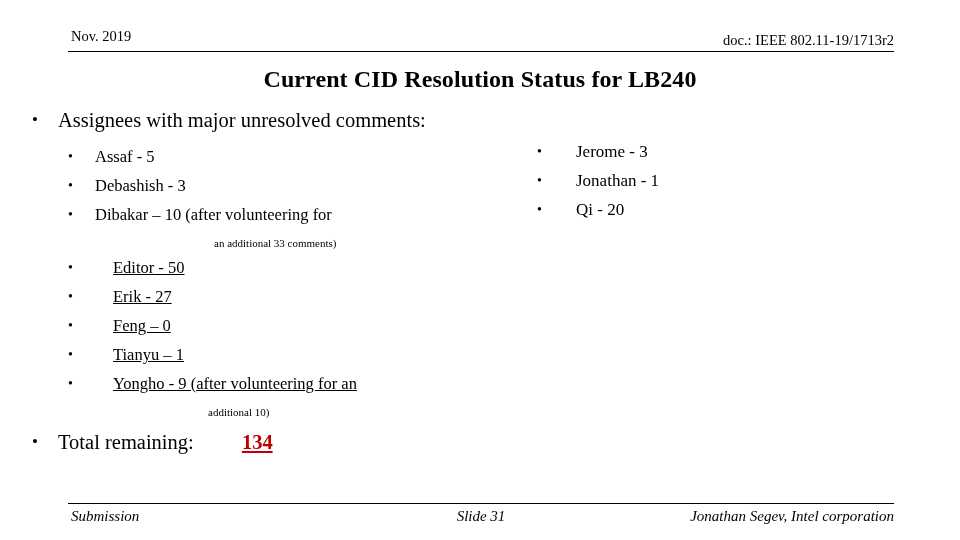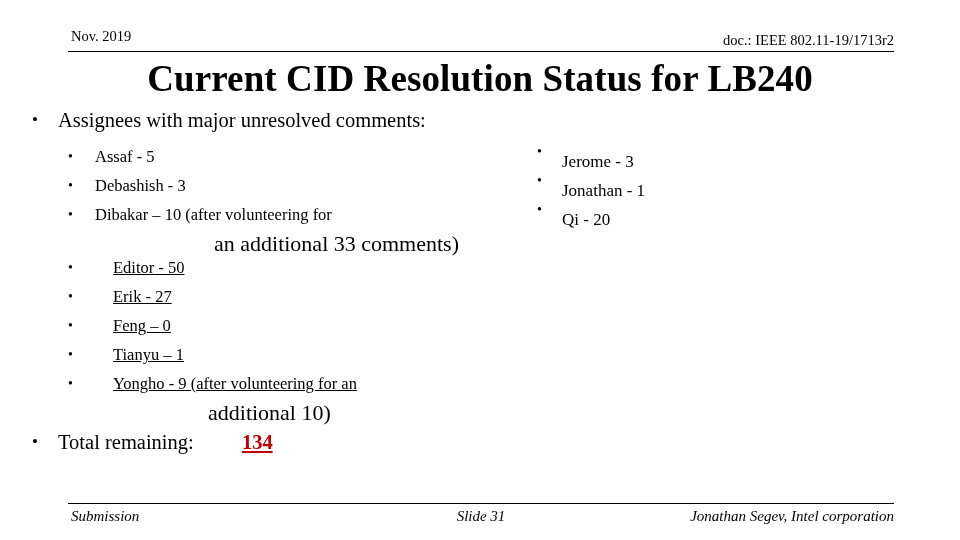--- a/index.html
+++ b/index.html
@@ -51,21 +51,21 @@
     border-top: 1.6px solid #000;
   }
 
   
   .slide-title {
     position: absolute;
     left: 0;
     top: 62px;
     width: 960px;
     text-align: center;
-    font-size: 37px;
+    font-size: 24px;
     font-weight: bold;
     line-height: 34px;
     letter-spacing: 0.1px;
   }
 
   
   .body-area {
     position: absolute;
     left: 0;
     top: 106px;
@@ -107,21 +107,21 @@
     line-height: 29px;
   }
   .l2-text {
     position: absolute;
     top: 0;
     line-height: 29px;
     white-space: nowrap;
   }
   .l2-cont {
     position: relative;
-    font-size: 22px;
+    font-size: 11px;
     line-height: 29px;
     height: 29px;
   }
   .l2-cont span {
     position: absolute;
     top: 0;
     line-height: 29px;
     white-space: nowrap;
   }
 
@@ -133,21 +133,21 @@
 
   #left-sub-list-2 { position: absolute; left: 0; top: 147px; width: 520px; }
   #left-sub-list-2 .l2-bullet { left: 68px; }
   #left-sub-list-2 .l2-text   { left: 113px; text-decoration: underline; }
   #left-sub-list-2 .l2-cont span { left: 208px; }
 
   
   #right-sub-list { position: absolute; left: 0; top: 31px; width: 420px; }
   #right-sub-list .l2-item { font-size: 17px; line-height: 29px; height: 29px; }
   #right-sub-list .l2-bullet { left: 537px; }
-  #right-sub-list .l2-text   { left: 562px; margin-top: 10px; }
+  #right-sub-list .l2-text   { left: 576px; }
 
   #total-line { position: absolute; left: 0; top: 322px; width: 620px; }
 
   .total-value {
     color: #C00000;
     font-weight: bold;
     text-decoration: underline;
     margin-left: 43px;
   }
 

